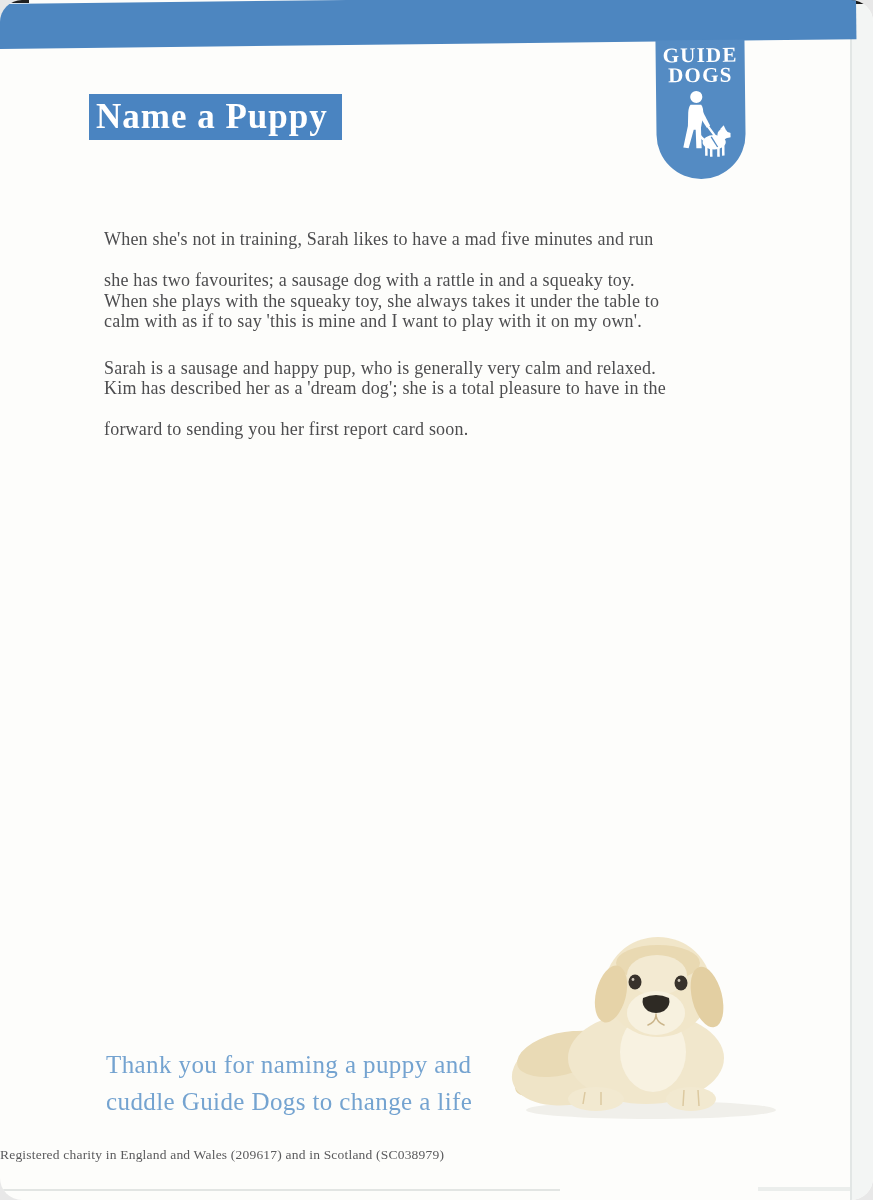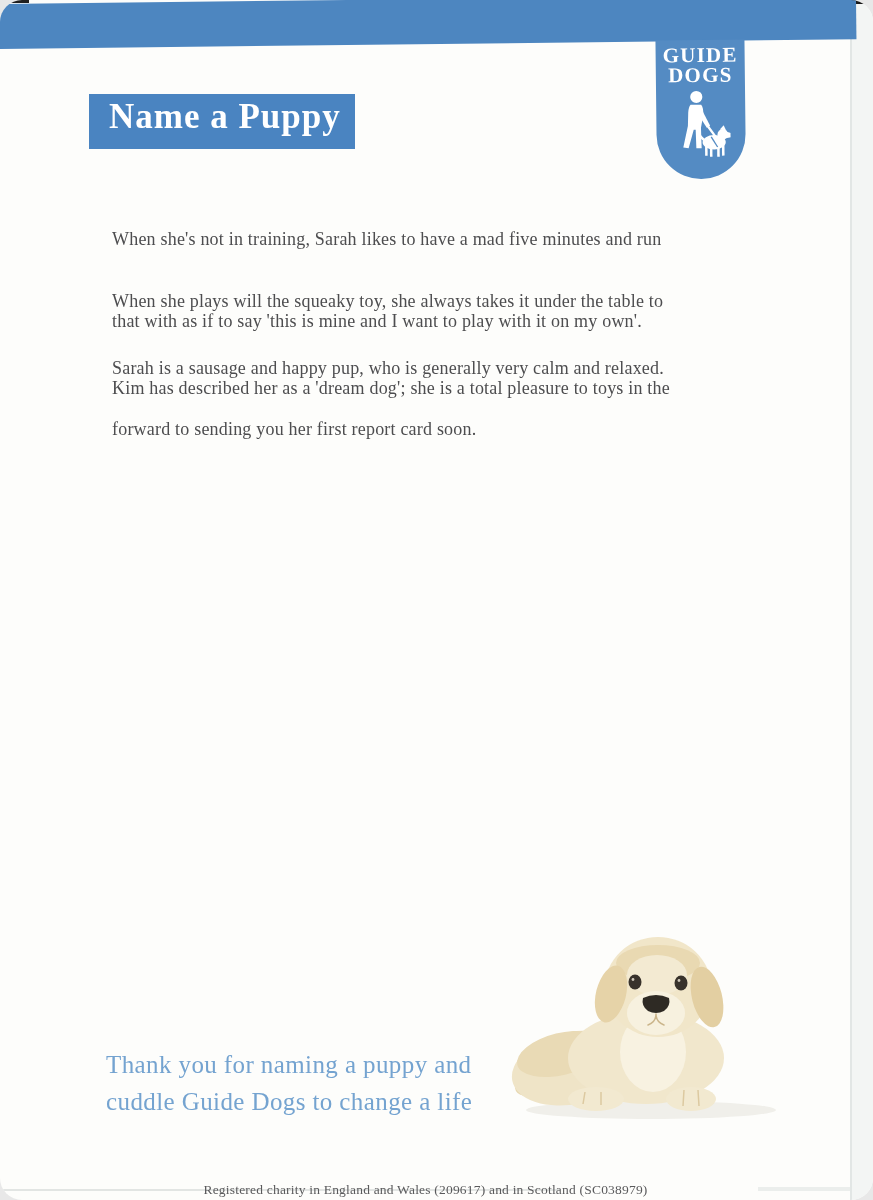--- a/index.html
+++ b/index.html
@@ -29,47 +29,47 @@
     text-align:center; padding-top:5px;
   }
   .logo-word {
     display:block; color:#ffffff; font-weight:700; font-size:21px;
     line-height:20px; letter-spacing:1.2px;
   }
   .logo-icon-svg { display:block; margin:4px auto 0; }
 
   
   .title-highlight {
-    position:absolute; left:89px; top:94px; height:55px;
+    position:absolute; left:89px; top:94px; height:46px;
     background:#4a84c1; color:#ffffff;
     font-size:35px; font-weight:700; line-height:46px; letter-spacing:1px;
-    padding:0 14px 0 20px; white-space:nowrap;
+    padding:0 14px 0 7px; white-space:nowrap;
   }
   .subtitle {
     position:absolute; left:88px; top:150px;
     color:#4b4b4d; font-size:31px; font-weight:700; letter-spacing:0.5px;
     white-space:nowrap;
   }
 
   
   .letter-body {
     position:absolute; left:104px; top:229px; width:700px;
     color:#4d4d4f; font-size:18px; line-height:20.5px; letter-spacing:0.2px;
   }
-  .letter-body p { margin:0 0 26px 8px; }
+  .letter-body p { margin:0 0 26px 0; }
   .letter-body .line { white-space:nowrap; }
 
   
   .closing {
     position:absolute; left:94px; top:1046px;
     color:#74a3d0; font-size:25px; line-height:37px; letter-spacing:0.4px;
   }
   .closing .line { white-space:nowrap;margin-left:12px; }
   .footer-note {
-    position:absolute; left:0; top:1182px; width:851px; text-align:center;
+    position:absolute; left:0; top:1147px; width:851px; 
     color:#5a5a5c; font-size:13.5px; letter-spacing:0.2px;
   }
 
   
   .puppy-photo { position:absolute; left:500px; top:930px; }
 </style>
 </head>
 <body>
 
 <div class="page">
@@ -107,27 +107,27 @@
   </div>
 
   <div class="title-highlight">
     <span>Name a Puppy</span>
   </div>
 
   <div class="letter-body">
     <p>
       <span class="line">When she's not in training, Sarah likes to have a mad five minutes and run</span><br>
       <br>
-      <br>
-      <span class="line">When she plays will the squeaky toy, she always takes it under the table to</span><br>
-      <span class="line">that with as if to say 'this is mine and I want to play with it on my own'.</span>
+      <span class="line">she has two favourites; a sausage dog with a rattle in and a squeaky toy.</span><br>
+      <span class="line">When she plays with the squeaky toy, she always takes it under the table to</span><br>
+      <span class="line">calm with as if to say 'this is mine and I want to play with it on my own'.</span>
     </p>
     <p>
       <span class="line">Sarah is a sausage and happy pup, who is generally very calm and relaxed.</span><br>
-      <span class="line">Kim has described her as a 'dream dog'; she is a total pleasure to toys in the</span><br>
+      <span class="line">Kim has described her as a 'dream dog'; she is a total pleasure to have in the</span><br>
       <br>
       <span class="line">forward to sending you her first report card soon.</span>
     </p>
   </div>
 
   <svg class="puppy-photo" width="292" height="200" viewBox="0 0 290 200">
     <ellipse cx="150" cy="180" rx="125" ry="9" fill="#f0efea"></ellipse>
     <ellipse cx="34" cy="150" rx="22" ry="13" fill="#e7d7af" transform="rotate(-30 34 150)"></ellipse>
     <circle cx="20" cy="141" r="3.5" fill="#6f5f46"></circle>
     <circle cx="28" cy="136" r="3.5" fill="#6f5f46"></circle>

